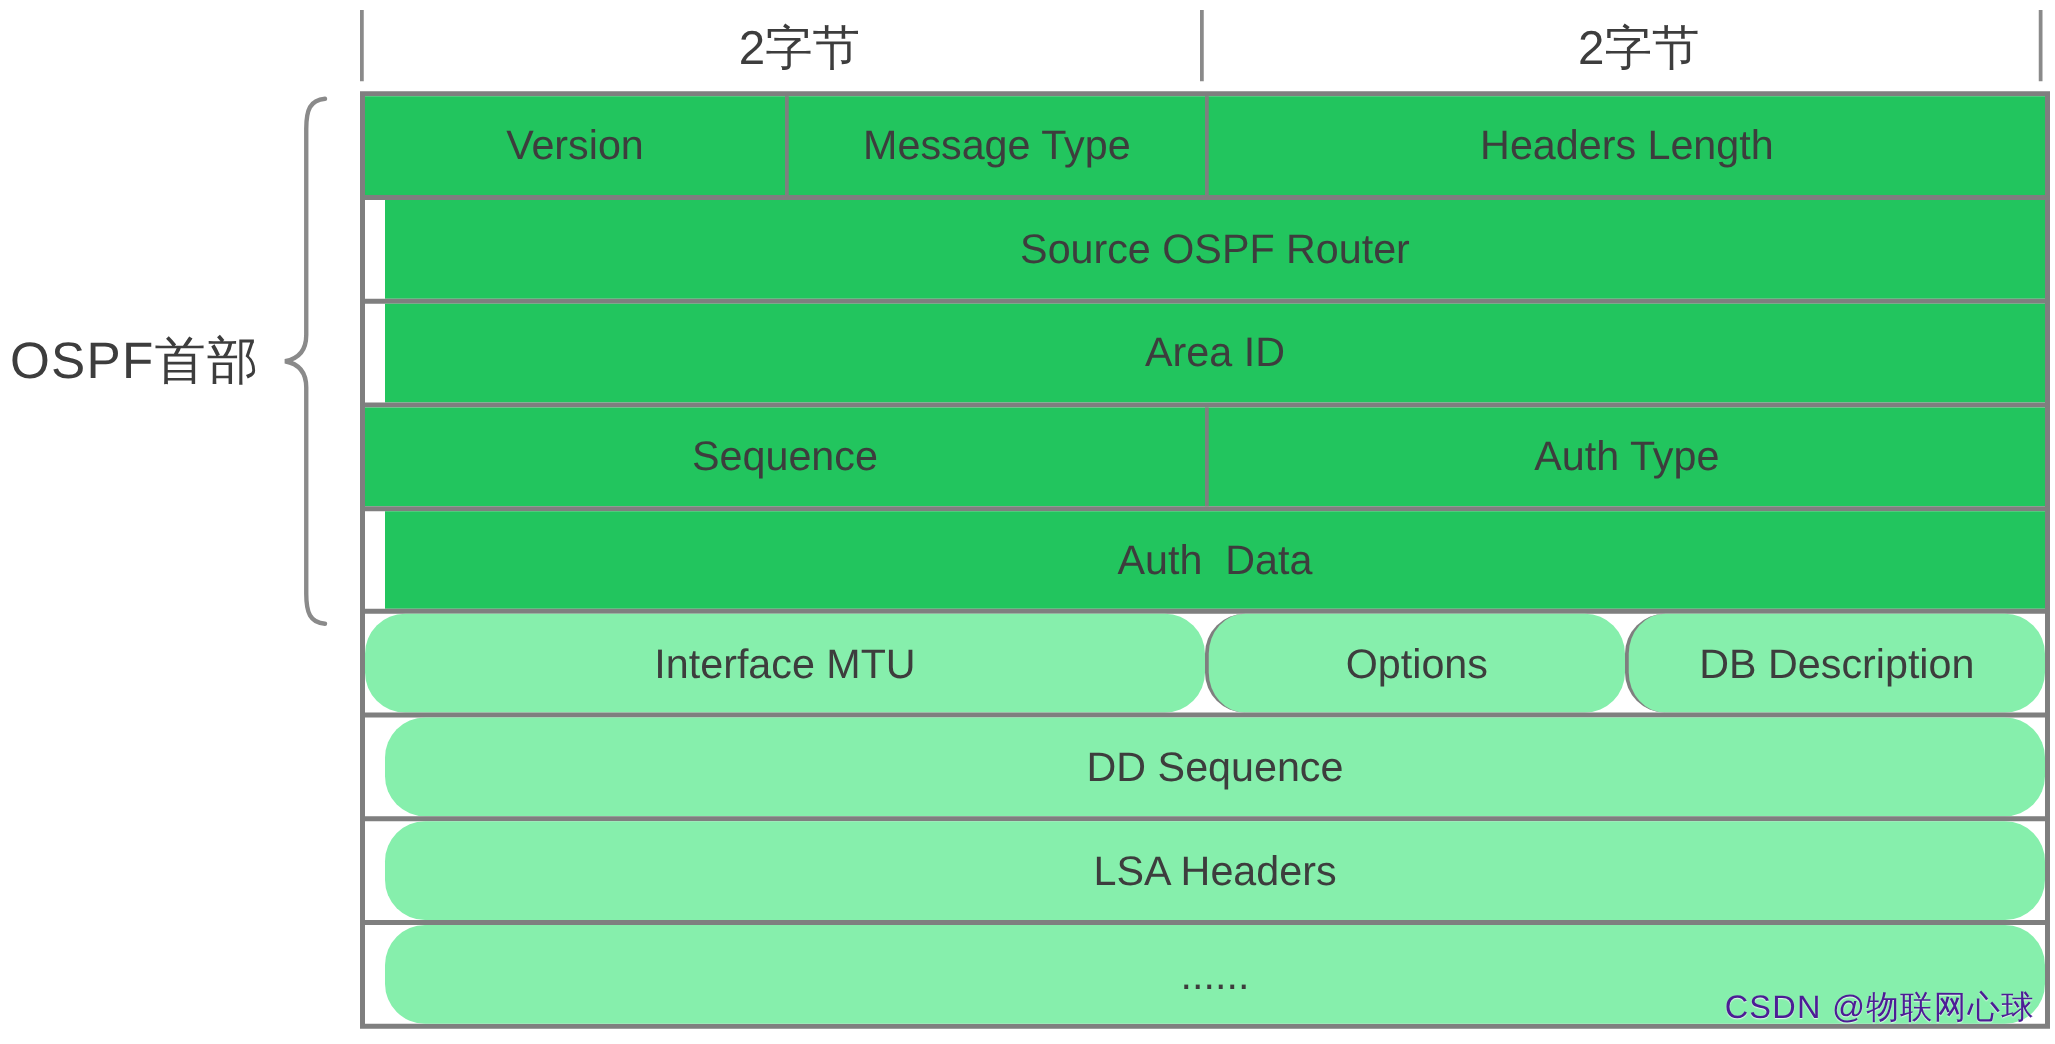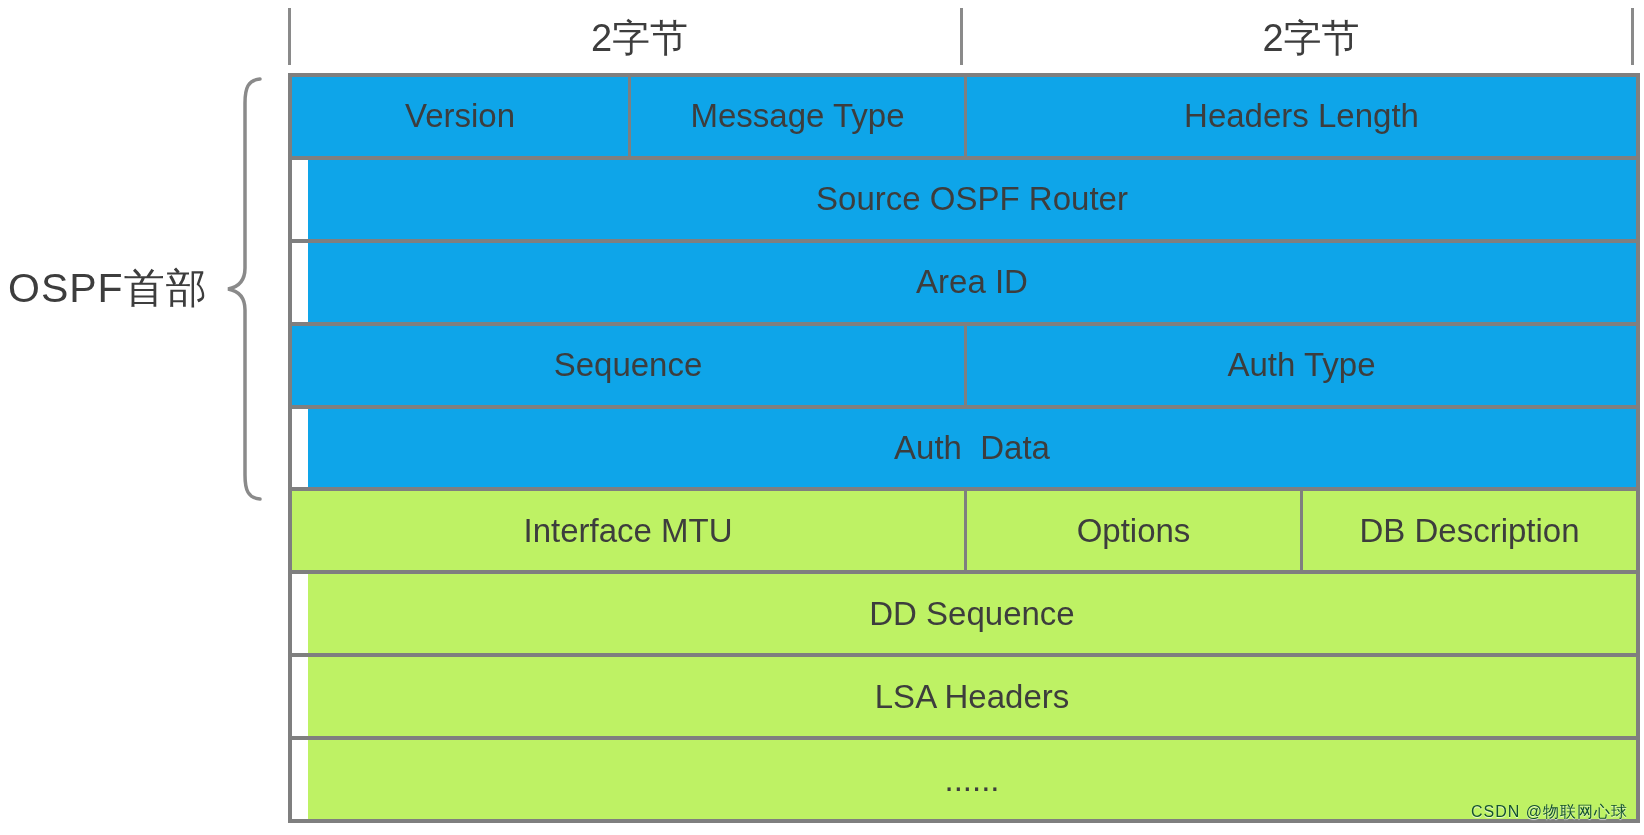--- a/index.html
+++ b/index.html
@@ -33,29 +33,29 @@
     display:flex;flex-direction:column;
   }
   .pkt-row{display:flex;flex:1;border-top:4px solid #7f7f7f;min-height:0;}
   .pkt-row:first-child{border-top:none;}
   .pkt-cell{
     box-sizing:border-box;display:flex;align-items:center;justify-content:center;
     font-size:33px;color:#3d3d3d;white-space:pre;border-left:3px solid #7f7f7f;
     overflow:hidden;
   }
   .pkt-cell:first-child{border-left:none;}
-  .blue .pkt-cell{background:#0ea5e9;}
-  .green .pkt-cell{background:#bef264;}
+  .blue .pkt-cell{background:#22c55e;}
+  .green .pkt-cell{background:#86efac;border-radius:32px;}
   .w25{width:25%;}
   .w50{width:50%;}
   .w100{width:100%;margin-left:16px;}
   
   .watermark{
     position:absolute;right:16px;bottom:12px;z-index:3;
-    font-size:16px;color:#14532d;letter-spacing:1px;
+    font-size:26px;color:#4c1d95;letter-spacing:1px;
     text-shadow:0 1px 1px rgba(255,255,255,0.8);
   }
 </style>
 </head>
 <body>
 
 <div>
   <div class="ruler-tick tick-left"></div>
   <div class="ruler-tick tick-mid"></div>
   <div class="ruler-tick tick-right"></div>

